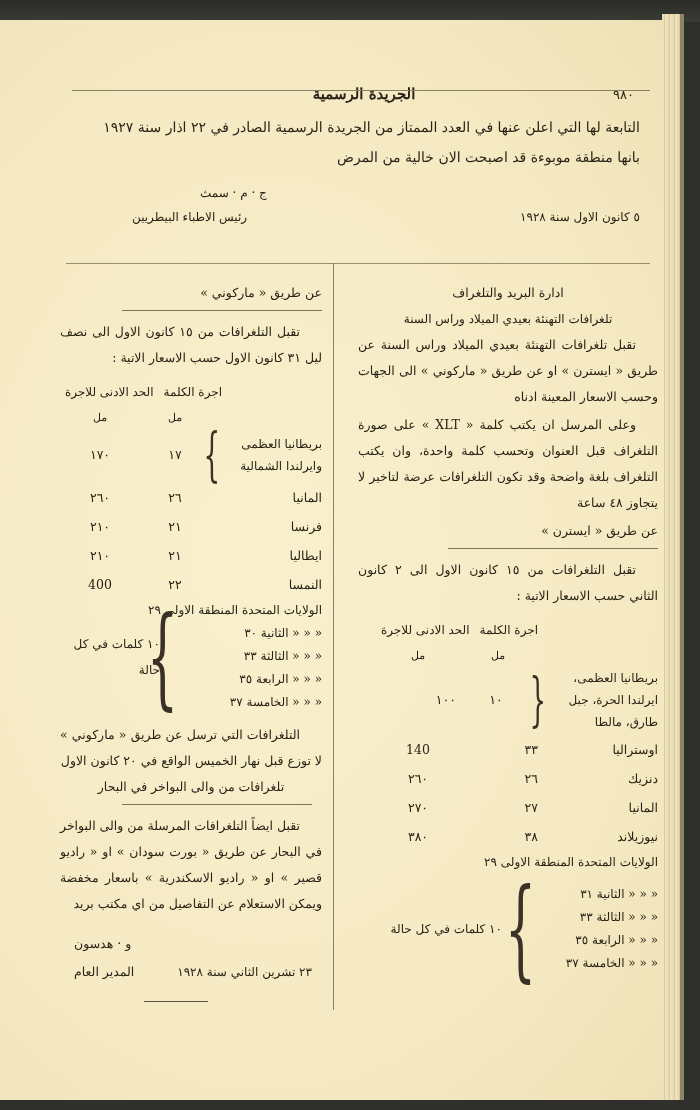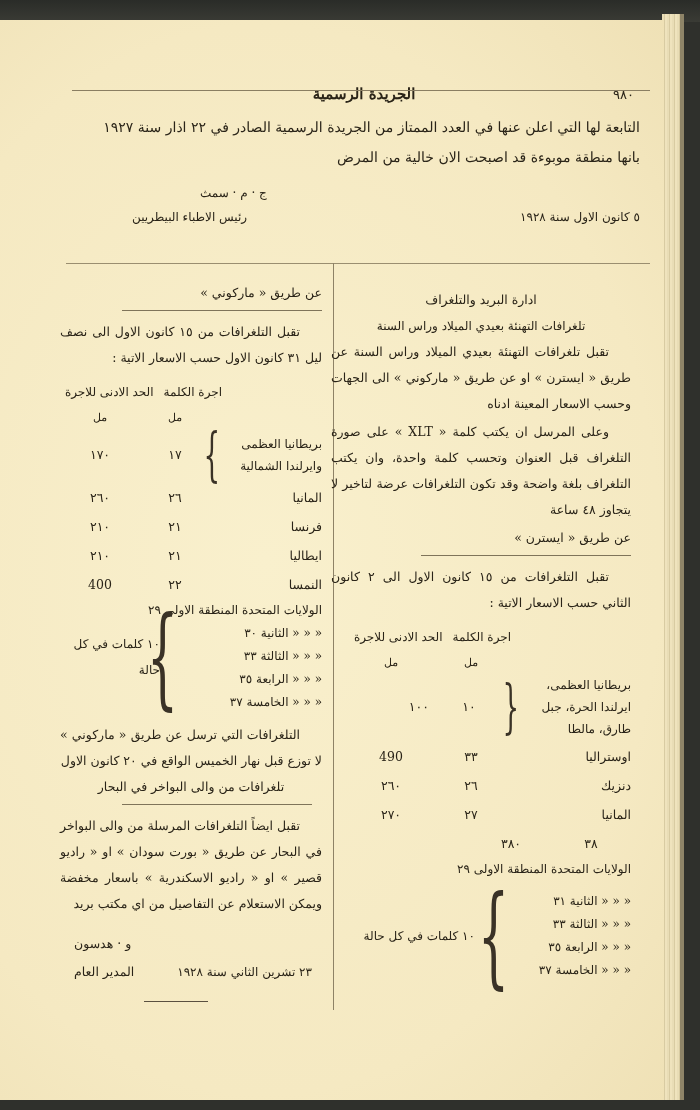--- a/index.html
+++ b/index.html
@@ -45,33 +45,33 @@
   }
   .sig-top .name { position: absolute; left: 80px; top: 0; }
   .sig-top .role { position: absolute; left: 12px; top: 24px; }
   .sig-top .date { position: absolute; right: 0; top: 24px; }
 
   .rule-mid { position: absolute; left: 66px; top: 263px; width: 584px; height: 1px; background: #9a8e70; }
   .col-divider { position: absolute; left: 333px; top: 263px; width: 1px; height: 747px; background: #8e8266; }
 
   
   .col { position: absolute; font-size: 12.5px; line-height: 26px; }
-  .col.right { left: 331px; top: 280px; width: 300px; margin-top: 7px; }
+  .col.right { left: 358px; top: 280px; width: 300px; }
   .col.left { left: 60px; top: 280px; width: 262px; }
 
   .center { text-align: center; }
   .justify { text-align: justify; text-align-last: right; }
   .indent { text-indent: 22px; }
   .big-title { font-size: 26px; line-height: 44px; text-align: center; margin: 4px 0; }
   .short-rule { height: 1px; background: #7f745a; margin: 4px 0 8px 0; }
 
   .rate-head { display: flex; font-size: 12px; margin-top: 8px; }
   .rate-row { display: flex; align-items: center; height: 29px; }
   .rate-row .country { width: 120px; }
-  .rate-row .word { width: 80px; text-align: center; }
+  .rate-row .word { width: 80px; }
   .rate-row .min { width: 80px; text-align: center; }
   .rate-unit { display: flex; height: 22px; font-size: 11px; }
 
   .brace-block { display: flex; align-items: center; }
   .brace { font-size: 58px; line-height: 58px; font-family: "DejaVu Serif", serif; color: #3a3226; transform: scaleX(0.45); width: 14px; text-align: center; }
   .brace.tall { font-size: 110px; line-height: 110px; }
   .zone-line { line-height: 23px; font-size: 12px; white-space: nowrap; }
   .small { font-size: 12px; }
 </style>
 </head>
@@ -127,33 +127,34 @@
 
   <div class="brace-block" style="height:70px">
     <span style="width:108px;line-height:22px;font-size:12px">بريطانيا العظمى، ايرلندا الحرة، جبل طارق، مالطا</span>
     <span class="brace">{</span>
     <span class="word" style="width:80px;text-align:center">١٠</span>
     <span class="min" style="width:80px;">١٠٠</span>
   </div>
   <div class="rate-row">
     <span class="country">اوستراليا</span>
     <span class="word">٣٣</span>
-    <span class="min">490</span>
+    <span class="min">140</span>
   </div>
   <div class="rate-row">
     <span class="country">دنزيك</span>
     <span class="word">٢٦</span>
     <span class="min">٢٦٠</span>
   </div>
   <div class="rate-row">
     <span class="country">المانيا</span>
     <span class="word">٢٧</span>
     <span class="min">٢٧٠</span>
   </div>
   <div class="rate-row">
+    <span class="country">نيوزيلاند</span>
     <span class="word">٣٨</span>
     <span class="min">٣٨٠</span>
   </div>
 
   <div class="zone-line">الولايات المتحدة المنطقة الاولى ٢٩</div>
   <div class="brace-block">
     <div style="width:118px">
       <div class="zone-line">«     «     «   الثانية ٣١</div>
       <div class="zone-line">«     «     «   الثالثة ٣٣</div>
       <div class="zone-line">«     «     «   الرابعة ٣٥</div>

